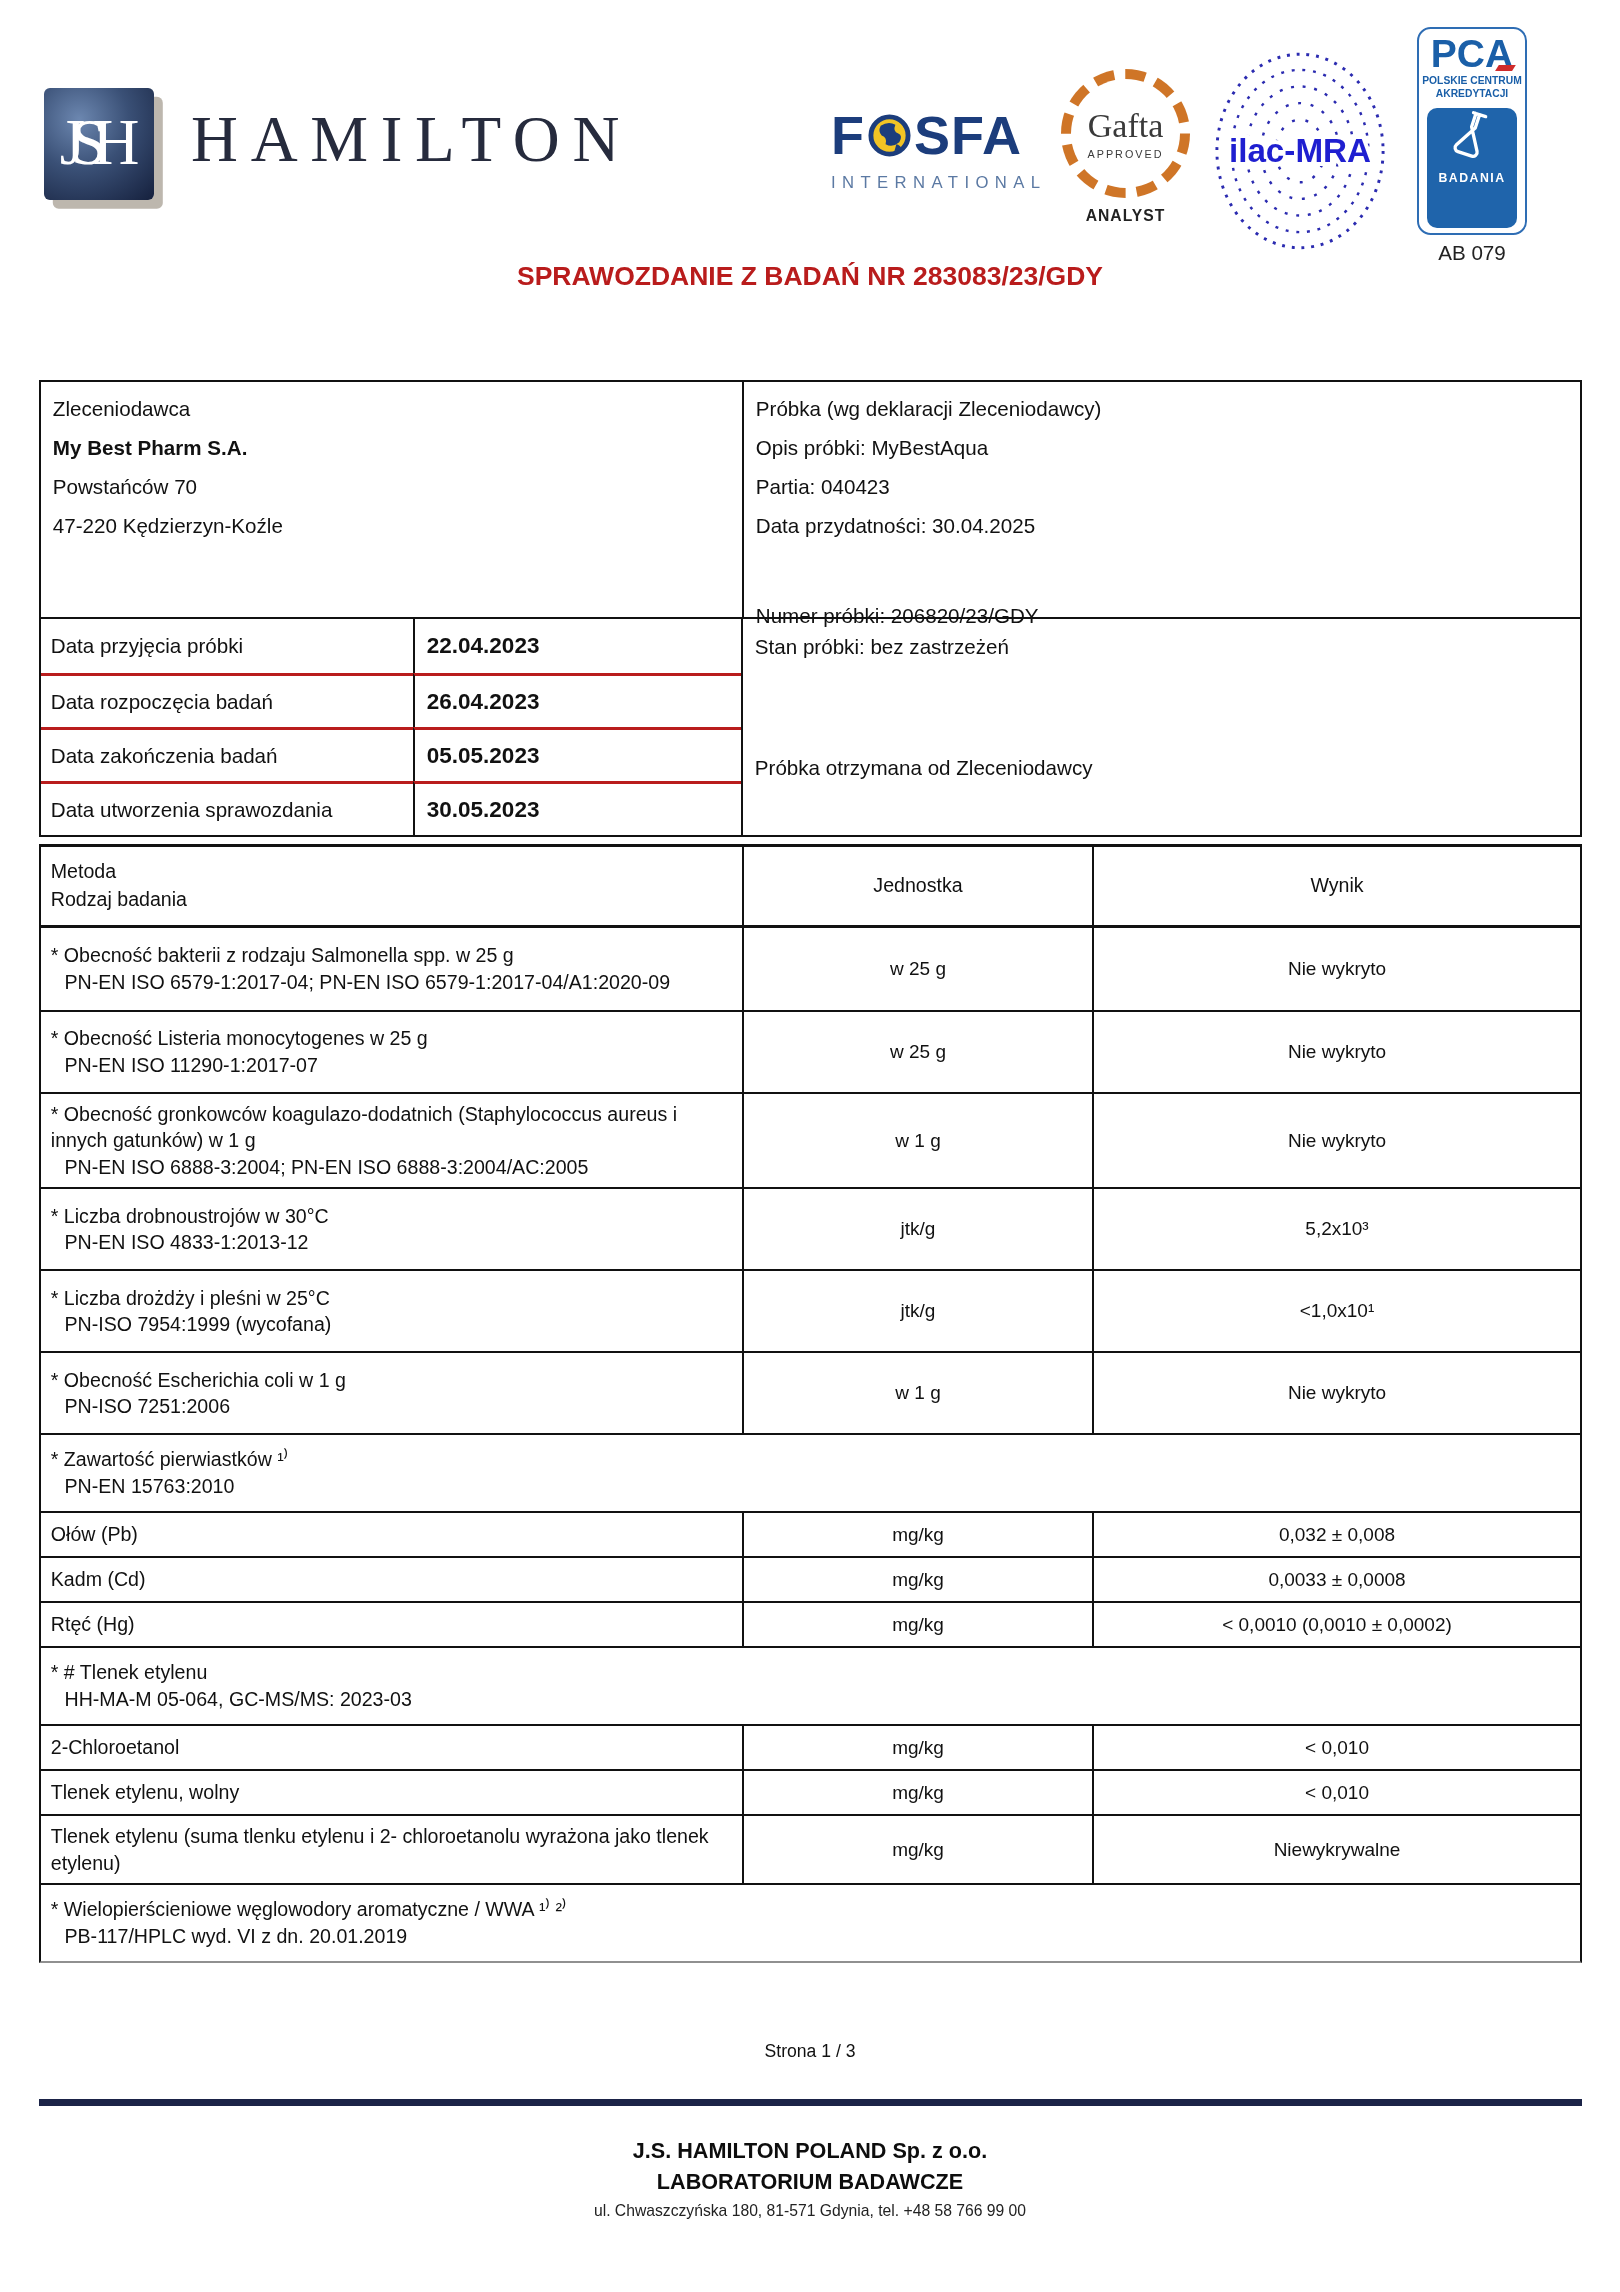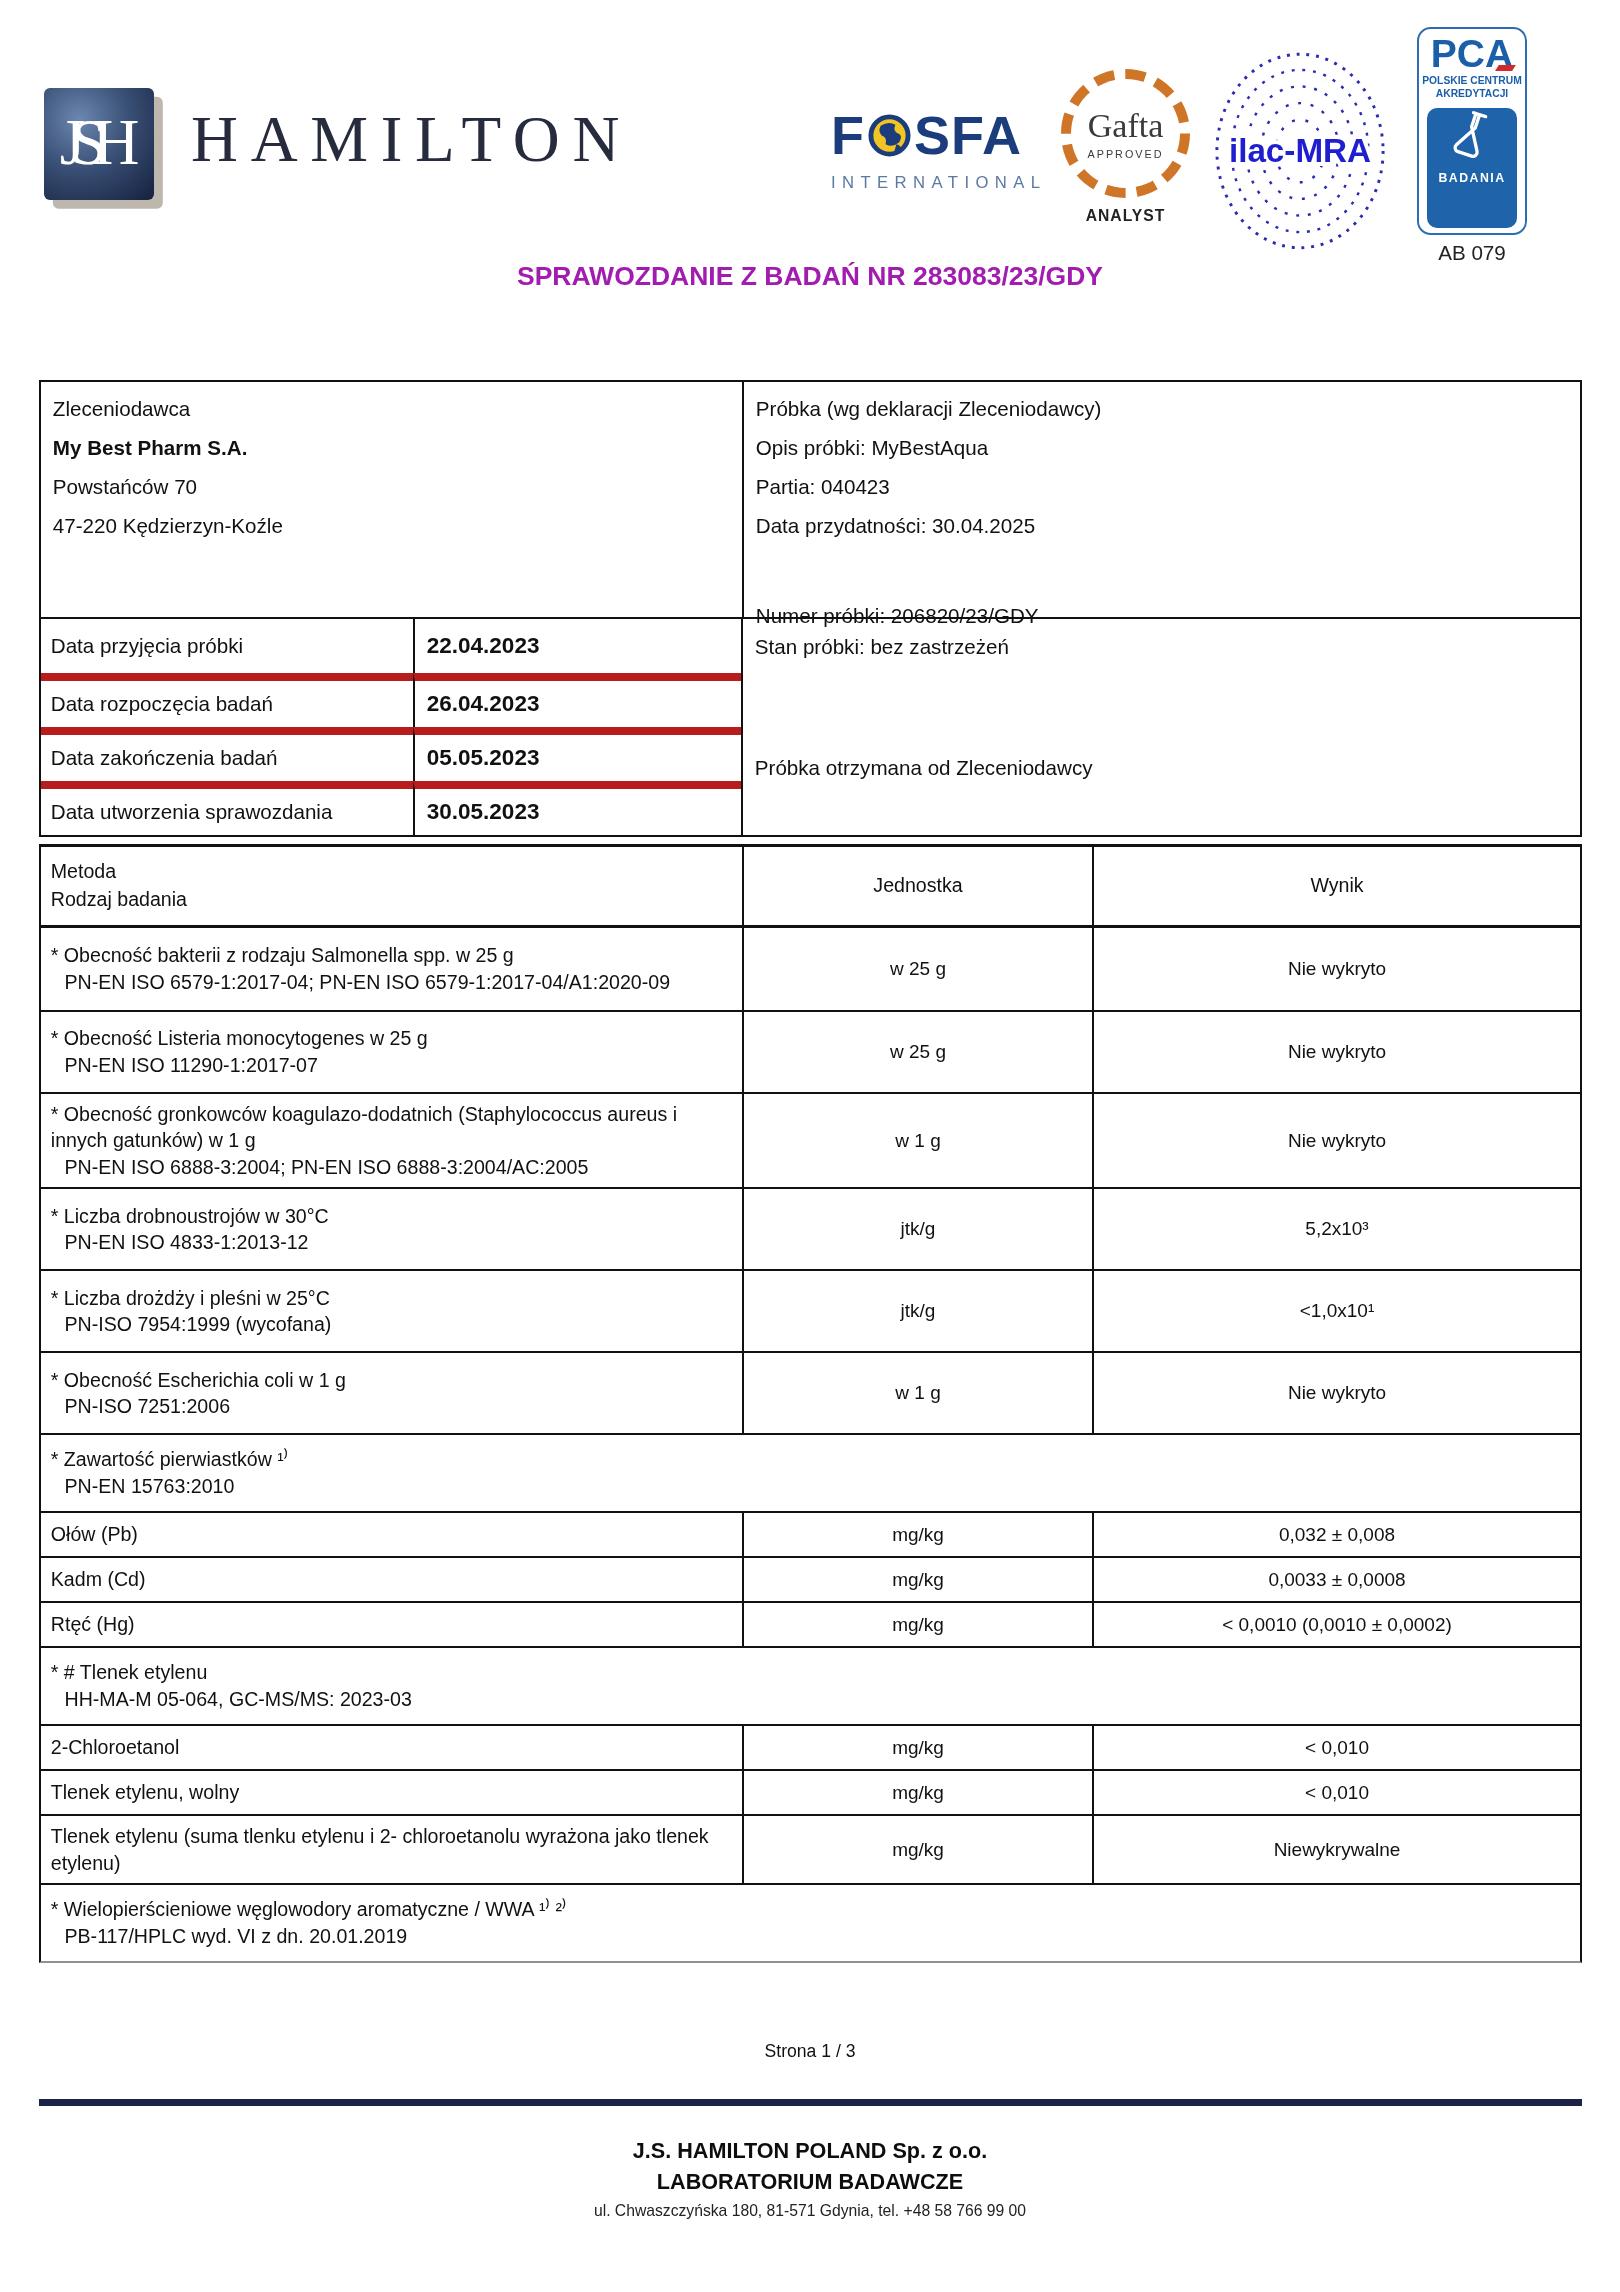--- a/index.html
+++ b/index.html
@@ -66,41 +66,41 @@
   .pca-sub { font-size: 10.3px; font-weight: bold; color: #1a5fa8; line-height: 1.25; margin-top: 2px; }
   .pca-square {
     margin: 6.9px auto 0; width: 90px; height: 120px;
     background: #1f64ab; border-radius: 10px;
     display: flex; flex-direction: column; align-items: center; justify-content: flex-start;
   }
   .pca-badania { color: #fff; font-size: 12.3px; font-weight: bold; letter-spacing: 1.5px; margin-top: 5.9px; }
   .pca-number { position: absolute; left: 1417px; top: 241px; width: 110px; text-align: center; font-size: 20.6px; color: #222; }
   .title {
     position: absolute; left: 0; top: 261px; width: 1620px;
-    text-align: center; font-size: 26.5px; font-weight: bold; color: #a21caf;
+    text-align: center; font-size: 26.5px; font-weight: bold; color: #b91c1c;
   }
 
   
   .content { position: absolute; left: 39px; top: 380px; width: 1543px; }
   .info-grid {
     display: grid; grid-template-columns: 701px 842px; grid-template-rows: 235px;
     border: 2px solid #111; border-bottom: none;
   }
   .cell { padding: 6.9px 11.8px; font-size: 20.6px; line-height: 39px; }
   .cell.right { border-left: 2px solid #111; }
   .bold { font-weight: bold; }
   .sample-number-line { margin-top: 51px; }
 
   .dates-grid {
     display: grid; grid-template-columns: 372px 328px 842px; grid-auto-rows: 54px;
     border: 2px solid #111;
   }
   .d-label { padding-left: 9.8px; display: flex; align-items: center; font-size: 20.6px; }
   .d-value { padding-left: 11.8px; display: flex; align-items: center; font-size: 22.5px; font-weight: bold; border-left: 2px solid #111; }
-  .d-label.nb, .d-value.nb { border-top: 8px solid #b91c1c; }
+  .d-label.nb, .d-value.nb { border-top: 3px solid #b91c1c; }
   .d-right { grid-row: 1 / span 4; grid-column: 3; border-left: 2px solid #111; padding: 13.7px 11.8px 0 11.8px; font-size: 20.6px; line-height: 27.4px; }
   .d-right .second { margin-top: 94px; }
 
   
   .results { margin-top: 6.9px; border: 2px solid #111; border-top: 3.9px solid #111; border-bottom: 2.9px solid #909090; }
   .res-header {
     display: grid; grid-template-columns: 701px 350px 488px;
     height: 81px; border-bottom: 3.9px solid #111;
   }
   .res-header .h1 { padding-left: 9.8px; display: flex; flex-direction: column; justify-content: center; font-size: 19.6px; line-height: 27.4px; }

